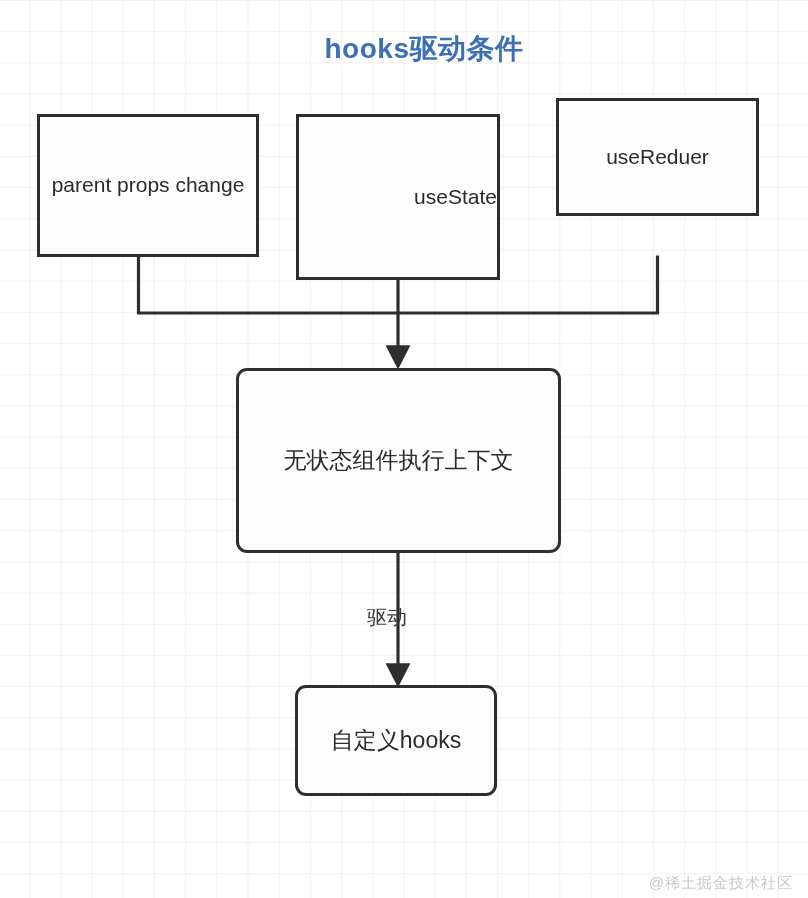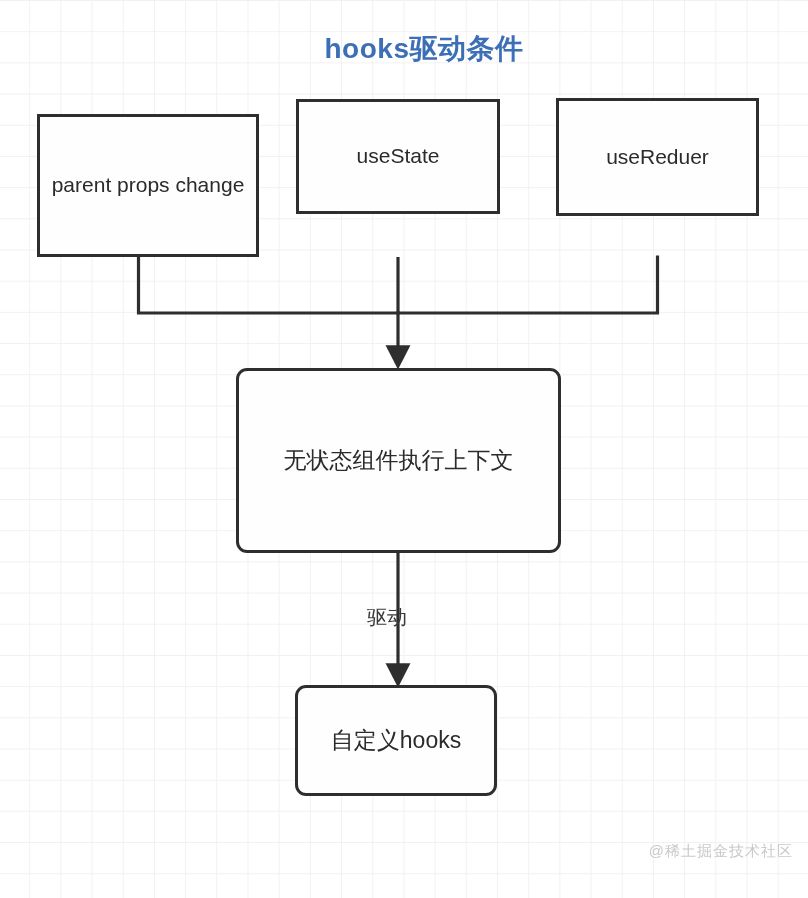--- a/index.html
+++ b/index.html
@@ -60,24 +60,25 @@
     left: 37px;
     top: 114px;
     width: 222px;
     height: 143px;
     font-size: 21px;
     padding: 0 8px;
   }
 
   #node-usestate {
     left: 296px;
-    top: 99px;
+    top: 114px;
     width: 204px;
-    height: 115px;
+    height: 166px;
     font-size: 21px;
+    justify-content: flex-end;
   }
 
   #node-usereducer {
     left: 556px;
     top: 98px;
     width: 203px;
     height: 118px;
     font-size: 21px;
   }
 
@@ -112,21 +113,21 @@
     left: 367px;
     top: 604px;
     font-size: 20px;
     color: #3a3a3a;
     white-space: nowrap;
   }
 
   #watermark {
     position: absolute;
     right: 15px;
-    bottom: 37px;
+    bottom: 5px;
     font-size: 15px;
     color: #c9c9c9;
     letter-spacing: 1px;
     white-space: nowrap;
     user-select: none;
   }
 </style>
 </head>
 <body>
 

